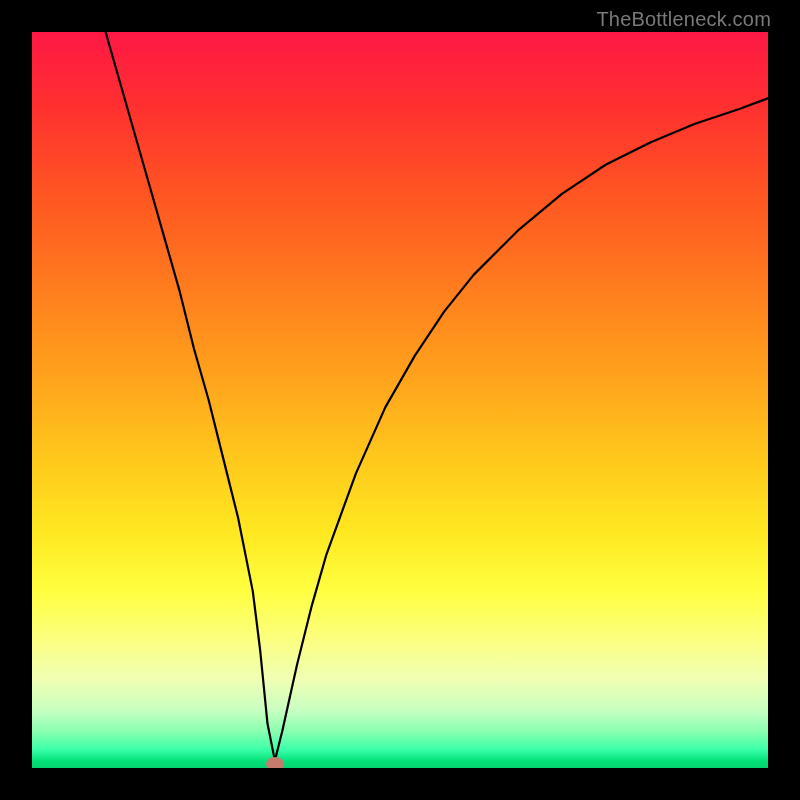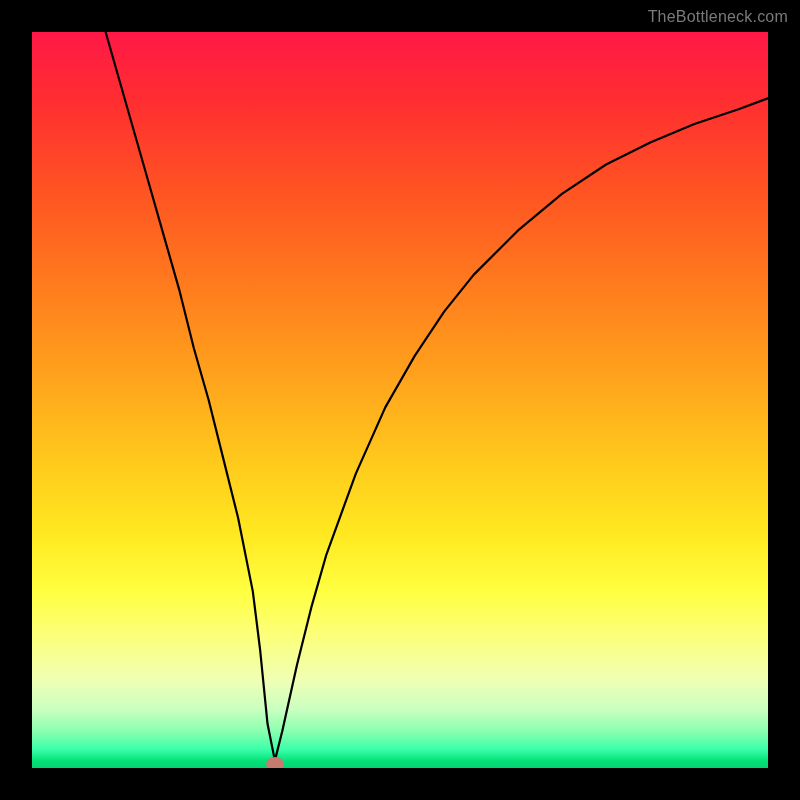--- a/index.html
+++ b/index.html
@@ -38,23 +38,23 @@
       #8affb0 95%,
       #3affa8 97.5%,
       #05e27a 99%,
       #04d271 100%
     );
     overflow: hidden;
   }
   .watermark {
     position: absolute;
     top: 8px;
-    right: 12px;
+    right: 29px;
     color: #7a7a7a;
-    font-size: 16px;
+    font-size: 20px;
     font-weight: 500;
     letter-spacing: 0.2px;
   }
   svg.curve {
     position: absolute;
     left: 0;
     top: 0;
     width: 736px;
     height: 736px;
   }

